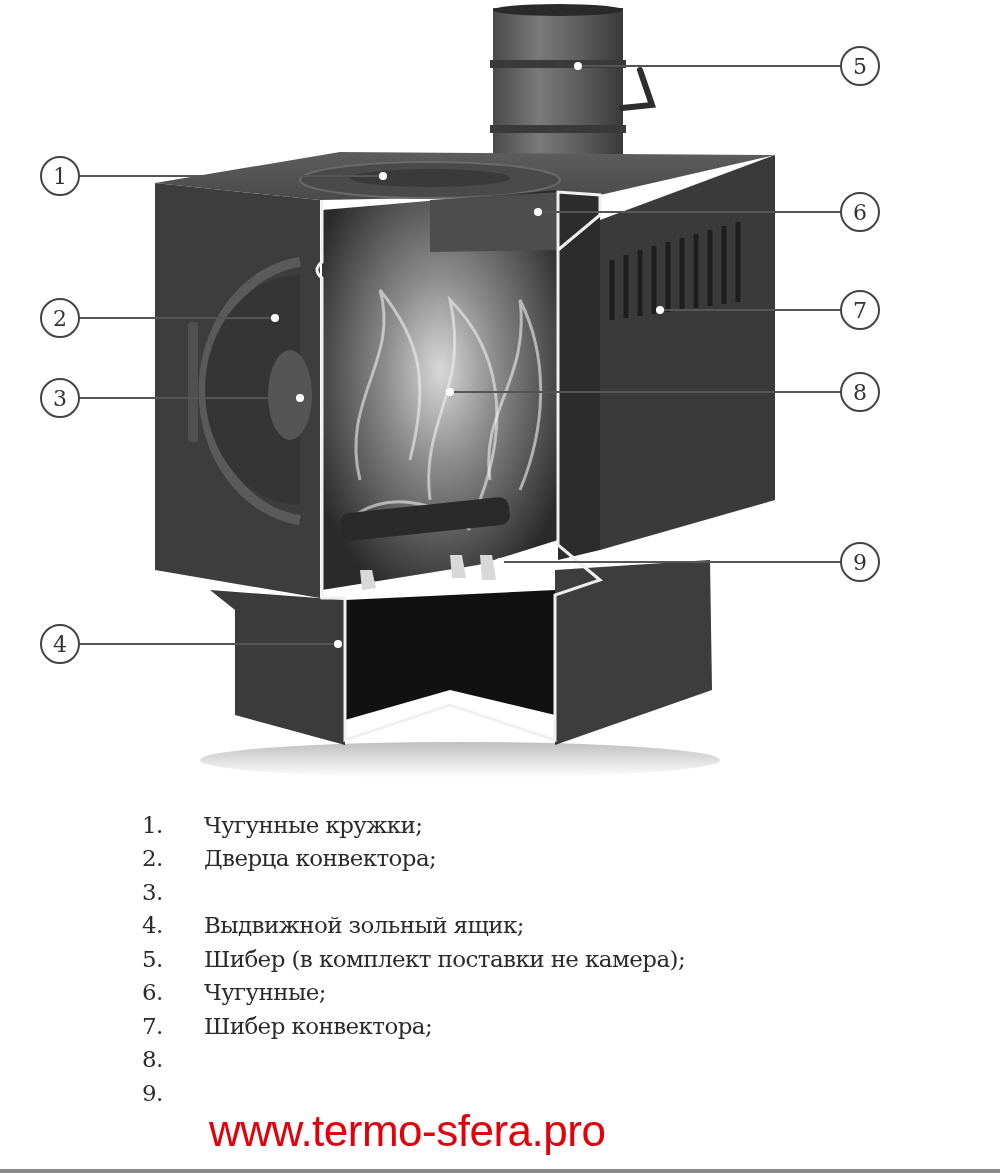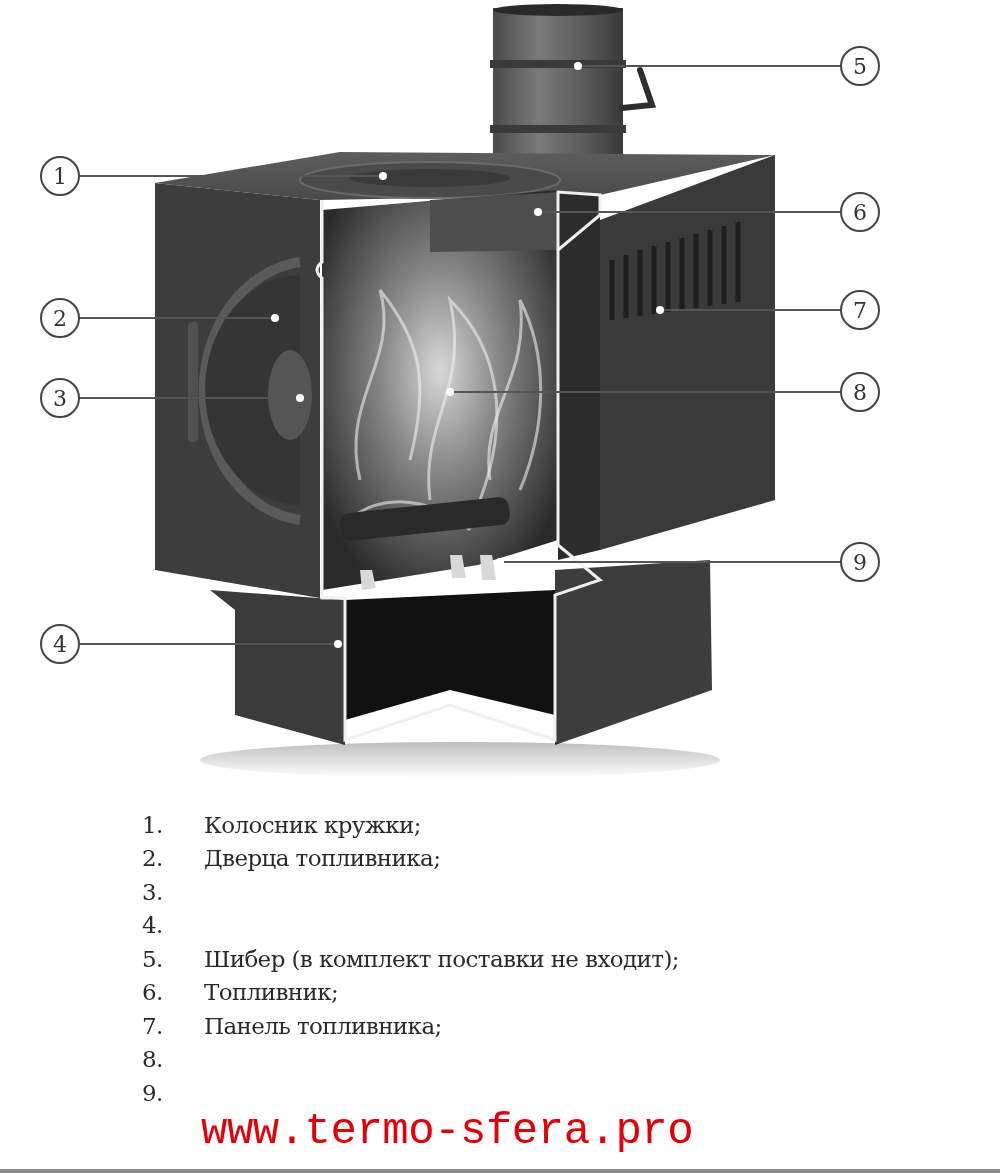--- a/index.html
+++ b/index.html
@@ -3,21 +3,21 @@
 <meta charset="utf-8">
 <style>
   html, body { margin:0; padding:0; background:#ffffff; }
   body { width:1000px; height:1173px; position:relative; overflow:hidden; font-family:"DejaVu Serif", serif; }
   #diagram { position:absolute; left:0; top:0; width:1000px; height:790px; }
   .callout-num { font-family:"DejaVu Serif", serif; font-size:22px; fill:#333; }
   #legend { position:absolute; left:142px; top:808px; }
   .legend-item { display:flex; height:33.5px; align-items:center; font-family:"DejaVu Serif", serif; font-size:23px; color:#2a2a2a; letter-spacing:-0.6px; }
   .legend-num { width:62px; }
   .legend-text { white-space:nowrap; }
-  #site-link { position:absolute; left:201px; top:1106px; font-family:Liberation Mono, monospace; font-size:44px; color:#e3000b; letter-spacing:-0.5px; text-decoration:none;text-align:right; }
+  #site-link { position:absolute; left:209px; top:1106px; font-family:Liberation Sans, sans-serif; font-size:44px; color:#e3000b; letter-spacing:-0.5px; text-decoration:none;text-align:right; }
   #bottom-bar { position:absolute; left:0; bottom:0; width:1000px; height:4px; background:#8a8a8a; }
 </style>
 </head>
 <body>
 
 <svg id="diagram" viewBox="0 0 1000 790" xmlns="http://www.w3.org/2000/svg">
   <defs>
     <linearGradient id="pipeGrad" x1="0" x2="1" y1="0" y2="0">
       <stop offset="0" stop-color="#4a4a4a"></stop>
       <stop offset="0.35" stop-color="#7a7a7a"></stop>
@@ -158,43 +158,44 @@
         <circle cx="500" cy="562" r="4" fill="#ffffff"></circle>
         <circle cx="860" cy="562" r="19" fill="#ffffff" stroke="#444" stroke-width="2"></circle>
         <text x="860" y="570" text-anchor="middle" class="callout-num">9</text>
       </g>
     </g>
 </svg>
 
 <div id="legend">
     <div class="legend-item">
       <span class="legend-num">1.</span>
-      <span class="legend-text">Колосник кружки;</span>
+      <span class="legend-text">Чугунные кружки;</span>
     </div>
     <div class="legend-item">
       <span class="legend-num">2.</span>
-      <span class="legend-text">Дверца топливника;</span>
+      <span class="legend-text">Дверца конвектора;</span>
     </div>
     <div class="legend-item">
       <span class="legend-num">3.</span>
     </div>
     <div class="legend-item">
       <span class="legend-num">4.</span>
+      <span class="legend-text">Выдвижной зольный ящик;</span>
     </div>
     <div class="legend-item">
       <span class="legend-num">5.</span>
-      <span class="legend-text">Шибер (в комплект поставки не входит);</span>
+      <span class="legend-text">Шибер (в комплект поставки не камера);</span>
     </div>
     <div class="legend-item">
       <span class="legend-num">6.</span>
-      <span class="legend-text">Топливник;</span>
+      <span class="legend-text">Чугунные;</span>
     </div>
     <div class="legend-item">
       <span class="legend-num">7.</span>
-      <span class="legend-text">Панель топливника;</span>
+      <span class="legend-text">Шибер конвектора;</span>
     </div>
     <div class="legend-item">
       <span class="legend-num">8.</span>
     </div>
     <div class="legend-item">
       <span class="legend-num">9.</span>
     </div>
   </div>
 
 <a id="site-link">www.termo-sfera.pro</a>

